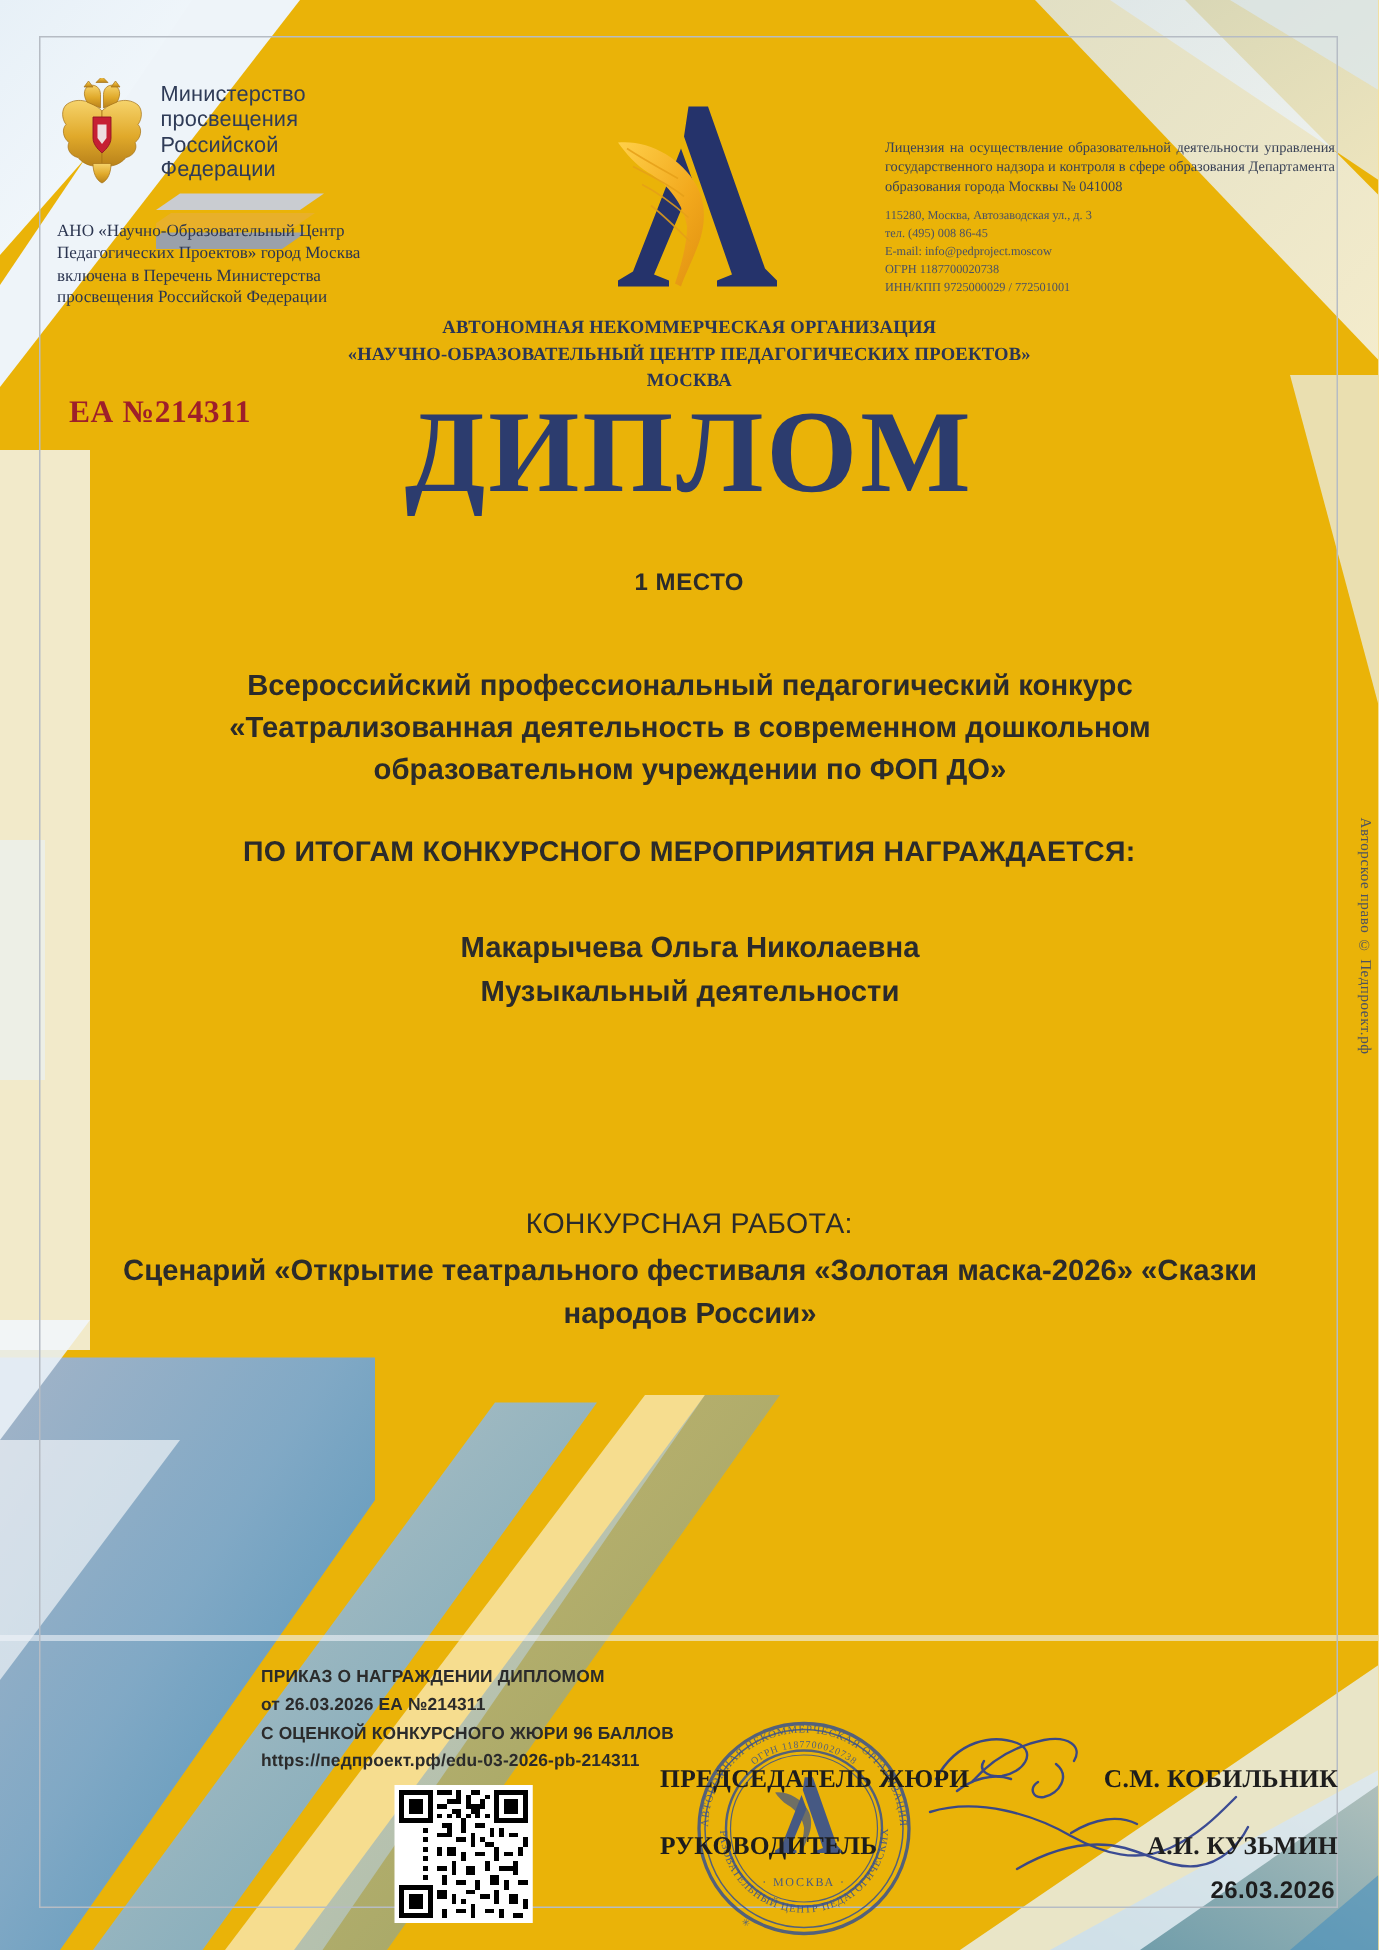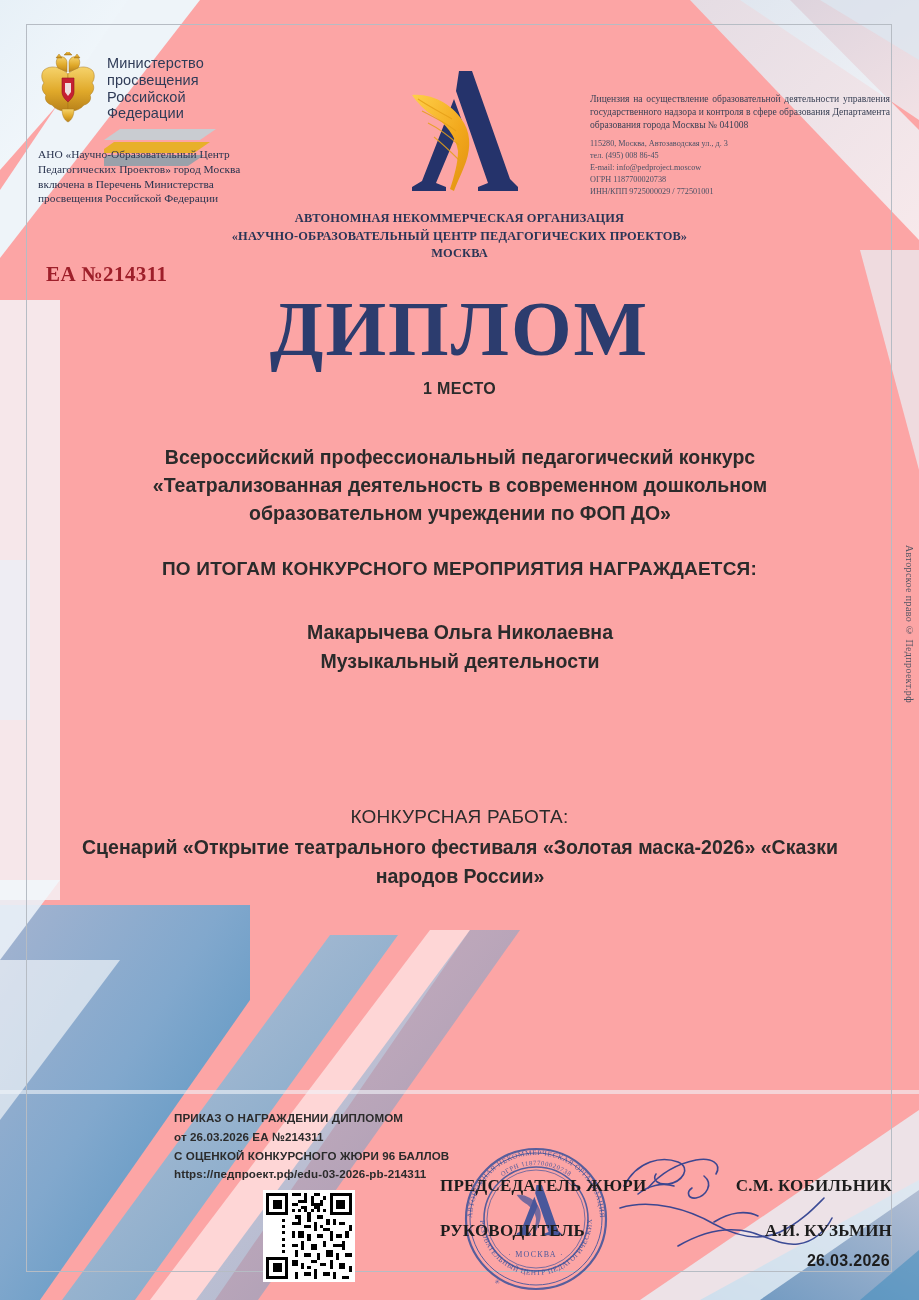--- a/index.html
+++ b/index.html
@@ -8,21 +8,21 @@
     background: #ffffff;
   }
   body {
     font-family: "Liberation Sans", sans-serif;
   }
   #page {
     position: relative;
     width: 919px;
     height: 1300px;
     overflow: hidden;
-    background: #fca5a5;
+    background: #eab308;
   }
 
   
   .bg-layer { position: absolute; inset: 0; overflow: hidden; pointer-events: none; }
   .bg-layer svg { position: absolute; left: 0; top: 0; }
 
   .frame {
     position: absolute;
     left: 26px; top: 24px;
     width: 866px; height: 1248px;
@@ -112,21 +112,20 @@
     position: absolute;
     left: 0; top: 262px;
     width: 919px;
     text-align: center;
     font-family: "Liberation Serif", serif;
     font-weight: bold;
     font-size: 78px;
     line-height: 1;
     color: #2c3c6e;
     letter-spacing: 2px;
-    margin-top: 28px;
   }
 
   
   .place {
     position: absolute;
     left: 0; top: 380px;
     width: 919px;
     text-align: center;
     font-size: 16px;
     font-weight: bold;

